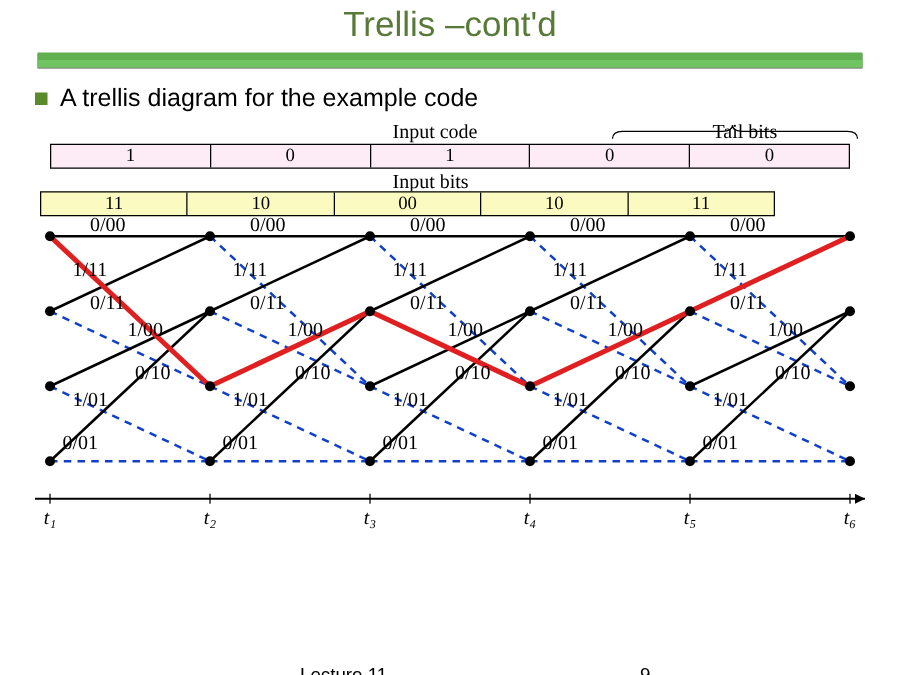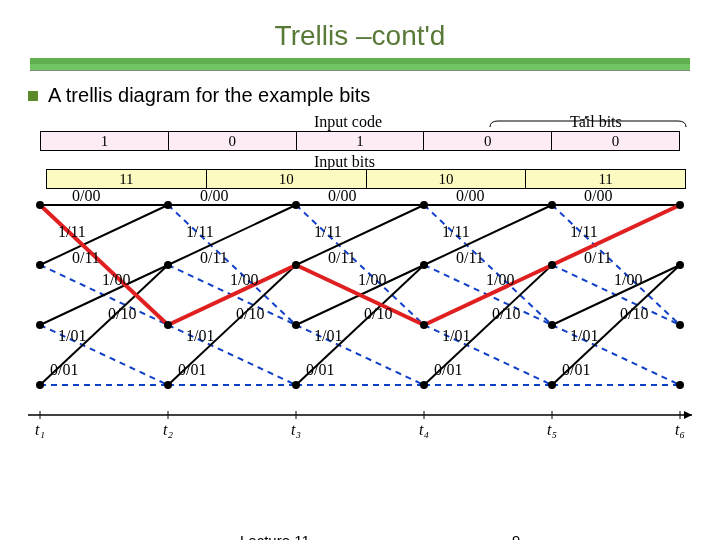--- a/index.html
+++ b/index.html
@@ -10,21 +10,21 @@
     background: #fff;
     font-family: "Times New Roman", Times, serif;
     color: #000;
     overflow: hidden;
   }
   .title {
     text-align: center;
     font-family: Verdana, Arial, sans-serif;
     font-size: 28px;
     color: #597938;
-    padding-top: 20px;
+    padding-top: 4px;
   }
   .underline-wrap {
     padding: 6px 30px 0 30px;
   }
   .underline {
     height: 6px;
     background: #60b050;
     border-bottom: 6px solid #70c462;
     box-shadow: 0 1px 0 #888;
   }
@@ -80,21 +80,21 @@
 </style>
 </head>
 <body>
 
 <div class="title">Trellis –cont'd</div>
 <div class="underline-wrap">
     <div class="underline"></div>
   </div>
 
 <div class="bullet-row">
-  <span class="sq"></span><span>A trellis diagram for the example bits</span>
+  <span class="sq"></span><span>A trellis diagram for the example code</span>
 </div>
 
 <div class="slide-body">
 
   <div class="caption" style="left:296px; top:0px;">Input code</div>
   <div class="caption" style="left:552px; top:0px;">Tail bits</div>
 
   <svg width="684" height="400" style="position:absolute;left:0;top:0;">
 
     <path d="M 472 14 Q 472 8 480 8 L 560 8 Q 568 8 568 3 Q 568 8 576 8 L 660 8 Q 668 8 668 14" fill="none" stroke="#000" stroke-width="1"></path>
@@ -249,23 +249,24 @@
   <div class="band input" style="left:22px; top:18px; width:640px;">
     <div class="cell">1</div>
     <div class="cell">0</div>
     <div class="cell">1</div>
     <div class="cell">0</div>
     <div class="cell">0</div>
   </div>
 
   <div class="caption" style="left:296px; top:40px;">Input bits</div>
 
-  <div class="band output" style="left:28px; top:56px; width:640px;">
+  <div class="band output" style="left:14px; top:56px; width:588px;">
     <div class="cell">11</div>
     <div class="cell">10</div>
+    <div class="cell">00</div>
     <div class="cell">10</div>
     <div class="cell">11</div>
   </div>
 
 </div>
 
 <div class="footer">
   <span class="lec">Lecture 11</span>
   <span class="pg">9</span>
 </div>

